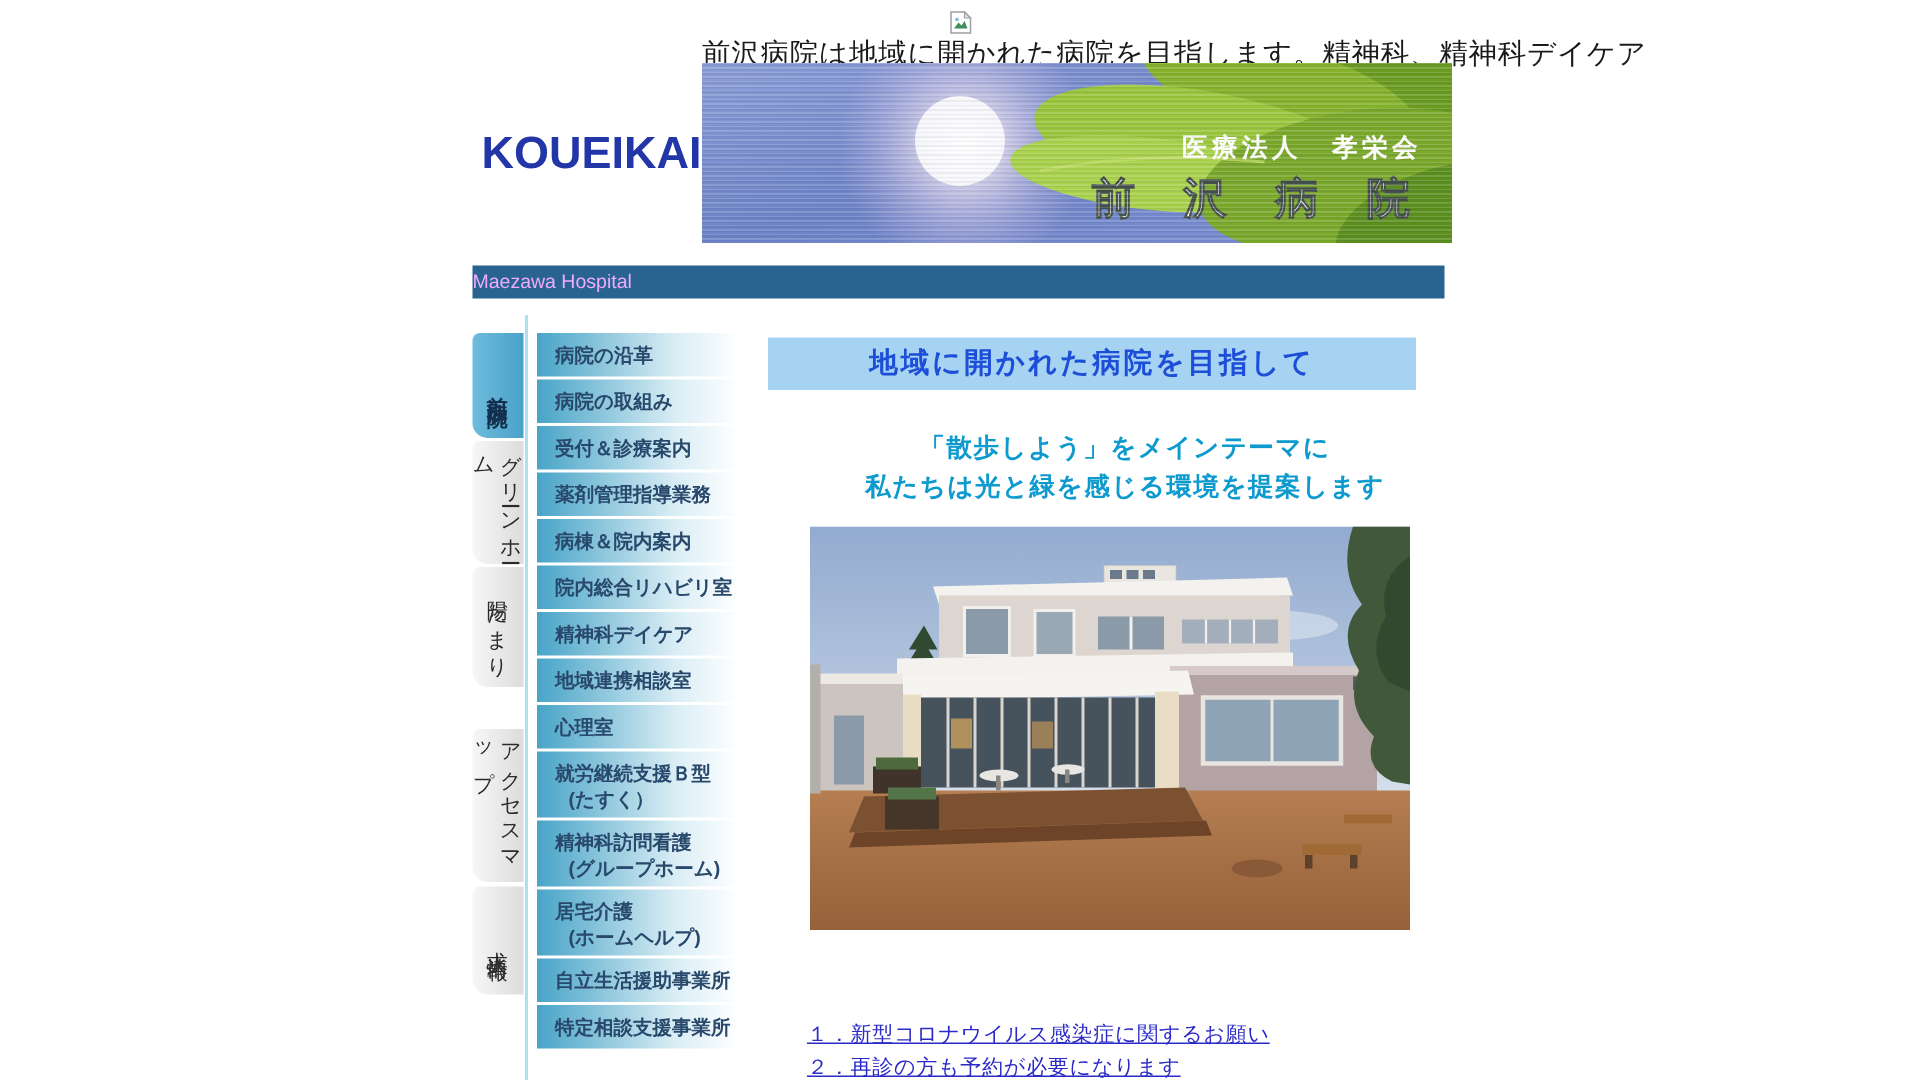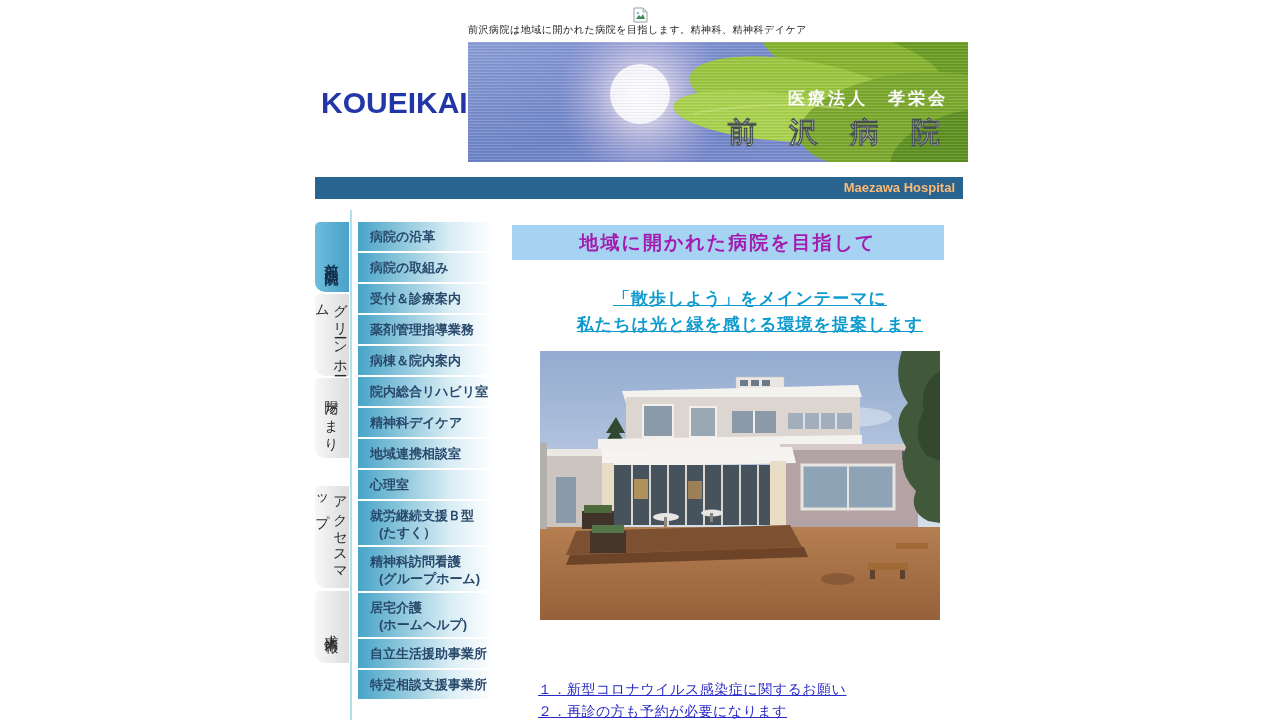--- a/index.html
+++ b/index.html
@@ -7,37 +7,37 @@
     width:1280px;height:720px;overflow:hidden;background:#ffffff;
     font-family:"Liberation Sans","DejaVu Sans",sans-serif;
     -webkit-font-smoothing:antialiased;
   }
   .page{position:relative;width:1280px;height:720px;background:#fff;}
 
   
   .broken-img{position:absolute;left:633px;top:7px;width:15px;height:16px;}
   .top-notice{
     position:absolute;left:468px;top:23px;white-space:nowrap;
-    font-size:10px;color:#1a1a1a;letter-spacing:.5px;
+    font-size:19px;color:#1a1a1a;letter-spacing:.5px;
   }
 
   
   .logo-box{position:absolute;left:315px;top:42px;width:153px;height:120px;background:#fff;}
   .logo-text{
     position:absolute;left:6px;top:44px;
     font-size:30px;font-weight:bold;color:#2236a8;letter-spacing:0px;text-align:right;
   }
   .banner{position:absolute;left:468px;top:42px;width:500px;height:120px;overflow:hidden;}
   .banner .scan{
     position:absolute;left:0;top:0;right:0;bottom:0;pointer-events:none;
     background:repeating-linear-gradient(to bottom,rgba(255,255,255,.14) 0 1px,rgba(0,0,60,.05) 1px 2px,transparent 2px 3px);
   }
   .en-bar{
     position:absolute;left:315px;top:177px;width:648px;height:22px;background:#28648f;
-    color:#fdba74;font-size:13px;line-height:22px;text-align:right;font-weight:bold;
+    color:#f0abfc;font-size:13px;line-height:22px;
   }
   .en-bar span{padding-right:8px;}
 
   
   .vline{position:absolute;left:350px;top:210px;width:2px;height:510px;background:#aee0ef;}
 
   
   .tabs{position:absolute;left:315px;top:222px;width:34px;}
   .tab{
     width:34px;box-sizing:border-box;
@@ -64,26 +64,26 @@
     background:linear-gradient(90deg,#48a4c8 0%,#8cc6dc 32%,#d9edf5 68%,#ffffff 100%);
     color:#28496b;font-size:13px;font-weight:bold;
     line-height:29px;padding-left:12px;white-space:nowrap;cursor:pointer;
   }
   .mi.tall{height:44px;line-height:17px;padding-top:6px;}
   .mi.tall .l2{display:block;padding-left:9px;}
 
   
   .title-bar{
     position:absolute;left:512px;top:225px;width:432px;height:35px;
-    background:#a7d3f3;color:#a21caf;font-size:19px;font-weight:bold;
+    background:#a7d3f3;color:#1d4ed8;font-size:19px;font-weight:bold;
     text-align:center;line-height:35px;letter-spacing:2px;
   }
   .slogan{
     position:absolute;left:540px;top:286px;width:420px;text-align:center;
-    color:#0d9ace;font-size:17px;font-weight:bold;line-height:1.55;letter-spacing:1px;text-decoration:underline;
+    color:#0d9ace;font-size:17px;font-weight:bold;line-height:1.55;letter-spacing:1px;
   }
   .photo{position:absolute;left:540px;top:351px;width:400px;height:269px;}
 
   .notice-bar{position:absolute;left:520px;top:637px;width:440px;height:21px;}
   .notice-accent{position:absolute;left:0;top:0;width:9px;height:21px;background:#f5bfcd;}
   .notice-fill{
     position:absolute;left:10px;top:0;right:0;height:21px;background:#c8356a;
     color:#fff;font-size:13px;font-weight:bold;line-height:21px;padding-left:17px;
     box-sizing:border-box;letter-spacing:2px;
   }

